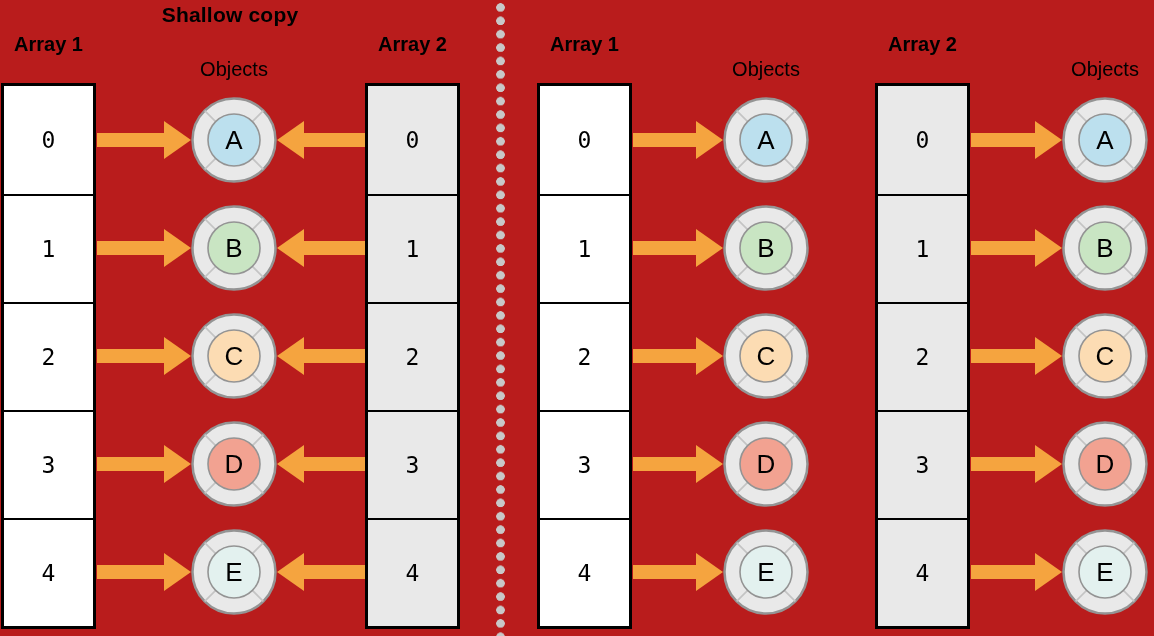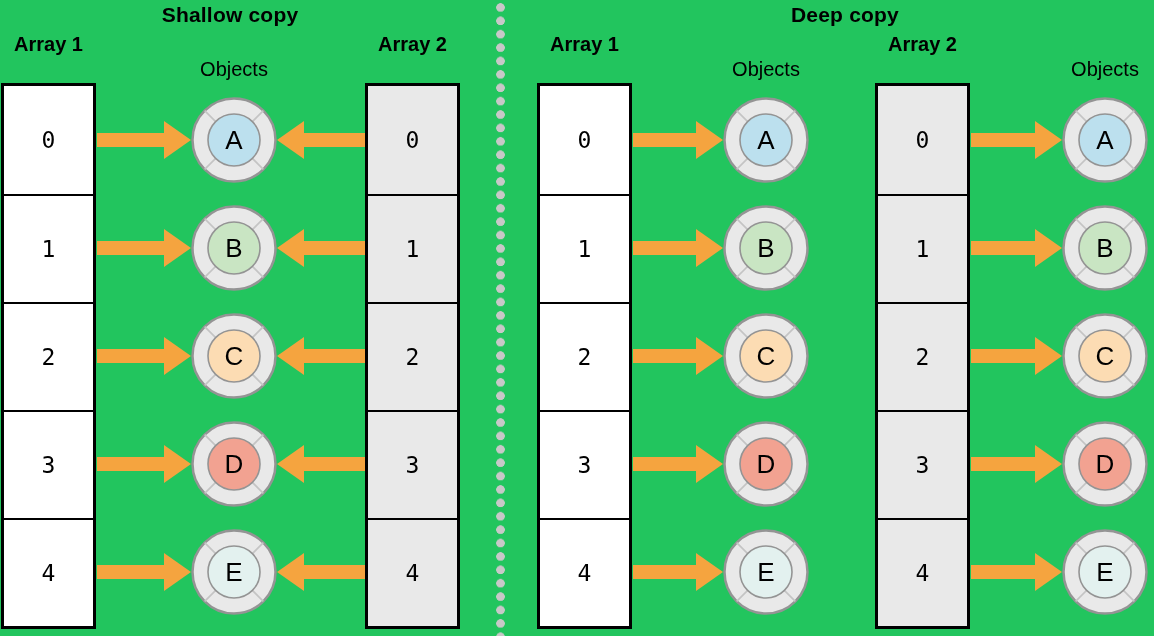--- a/index.html
+++ b/index.html
@@ -1,17 +1,17 @@
 <!DOCTYPE html>
 <html style="--orange: #F5A43F; --dot: #C8C8C8; --cell-gray: #E9E9E9;"><head>
 <meta charset="utf-8">
 <style>
   html,body{margin:0;padding:0;background:#ffffff;}
   .canvas{
-    position:relative;width:1154px;height:636px;background:#22c55e;
+    position:relative;width:1154px;height:636px;background:#b91c1c;
     font-family:"Liberation Sans",sans-serif;overflow:hidden;
   }
   .panel-title{
     position:absolute;width:300px;text-align:center;
     font-size:21px;font-weight:bold;color:#000;letter-spacing:.2px;
   }
   .col-label{
     position:absolute;width:160px;text-align:center;font-size:20px;color:#000;
   }
   .col-label.bold{font-weight:bold;}
@@ -132,21 +132,20 @@
       <div class="head"></div>
     </div>
     <div class="arrow left" style="left: 277px; top: 445px; width: 88px;">
       <div class="shaft"></div>
       <div class="head"></div>
     </div>
     <div class="arrow left" style="left: 277px; top: 553px; width: 88px;">
       <div class="shaft"></div>
       <div class="head"></div>
     </div>
-    <div class="panel-title" style="left: 695px; top: 3px;">Deep copy</div>
     <div class="col-label bold" style="left: 504.5px; top: 33px;">Array 1</div>
     <div class="array-box" style="left: 537px; top: 83px; width: 95px; height: 546px;">
       <div class="array-cell">0</div>
       <div class="array-cell">1</div>
       <div class="array-cell">2</div>
       <div class="array-cell">3</div>
       <div class="array-cell">4</div>
     </div>
     <div class="arrow right" style="left: 633px; top: 121px; width: 90px;">
       <div class="shaft"></div>

